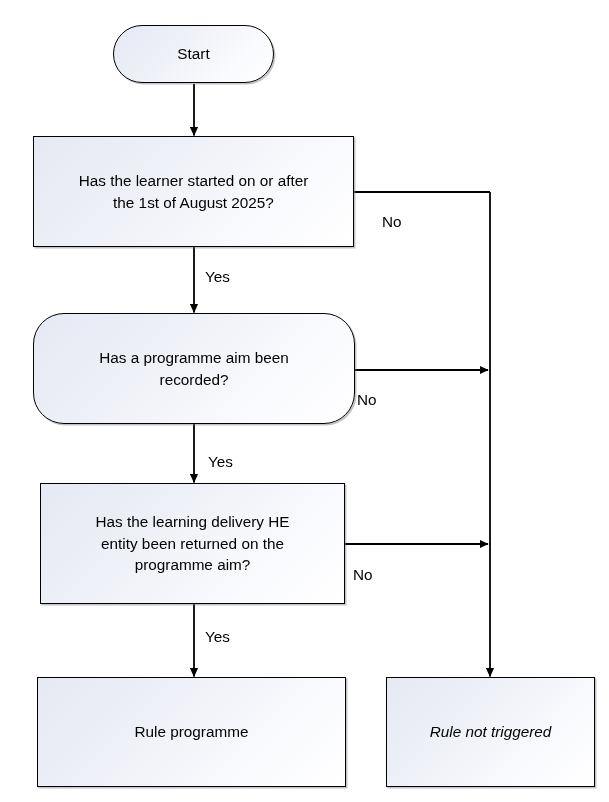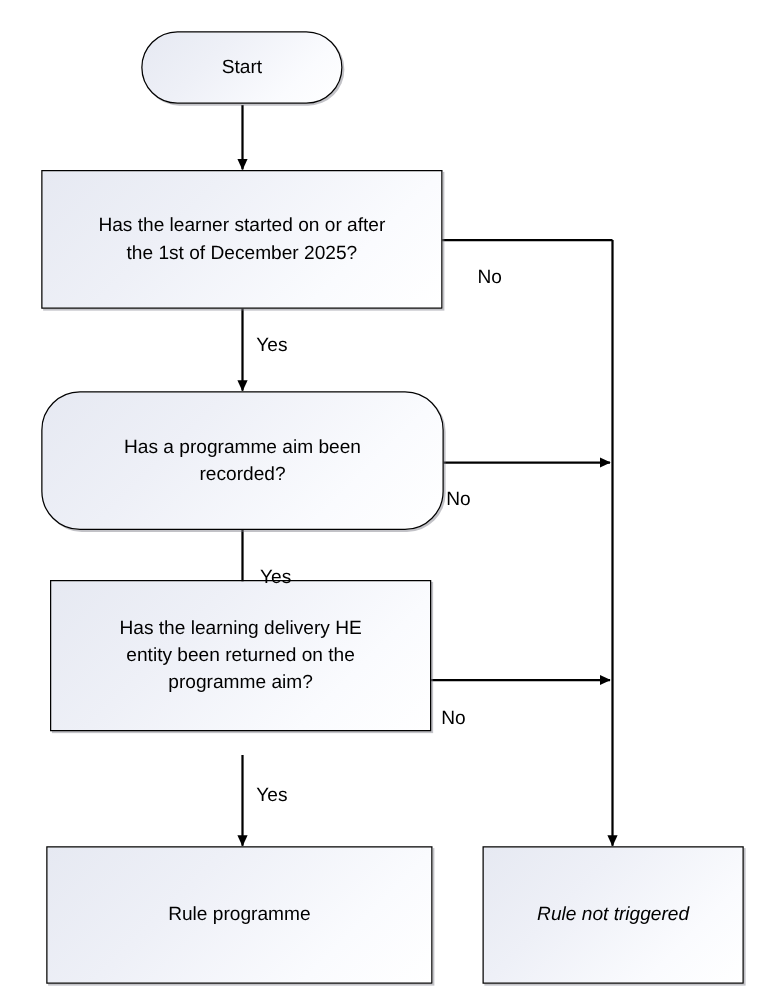--- a/index.html
+++ b/index.html
@@ -82,29 +82,29 @@
 
   <line x1="490" y1="192" x2="490" y2="676.5" stroke="#000000" stroke-width="1.8" marker-end="url(#arrowhead)"></line>
 </svg>
 
 <div class="node terminator" style="left:113px; top:25px; width:161px; height:58px;">
   <span class="node-text">Start</span>
 </div>
 
 <div class="node" style="left:33px; top:136px; width:321px; height:111px;">
   <span class="node-text">Has the learner started on or after
-the 1st of December 2025?</span>
+the 1st of August 2025?</span>
 </div>
 
 <div class="node" style="left:33px; top:313px; width:322px; height:111px;border-radius:31px;">
   <span class="node-text">Has a programme aim been
 recorded?</span>
 </div>
 
-<div class="node" style="left:40px; top:464px; width:305px; height:121px;">
+<div class="node" style="left:40px; top:483px; width:305px; height:121px;">
   <span class="node-text">Has the learning delivery HE
 entity been returned on the
 programme aim?</span>
 </div>
 
 <div class="node" style="left:37px; top:677px; width:309px; height:110px;">
   <span class="node-text">Rule programme</span>
 </div>
 
 <div class="node" style="left:386px; top:677px; width:209px; height:110px;font-style:italic;">

